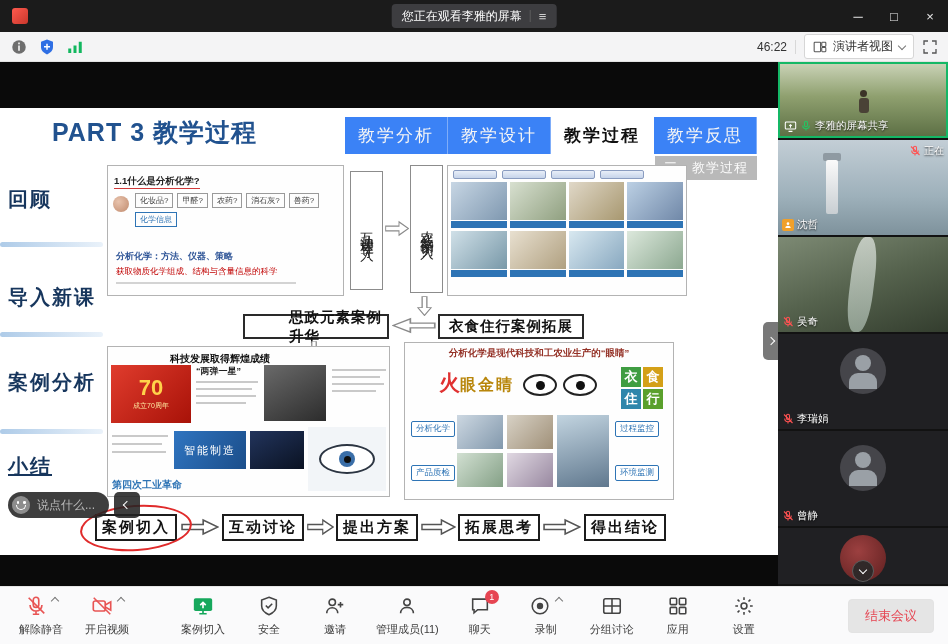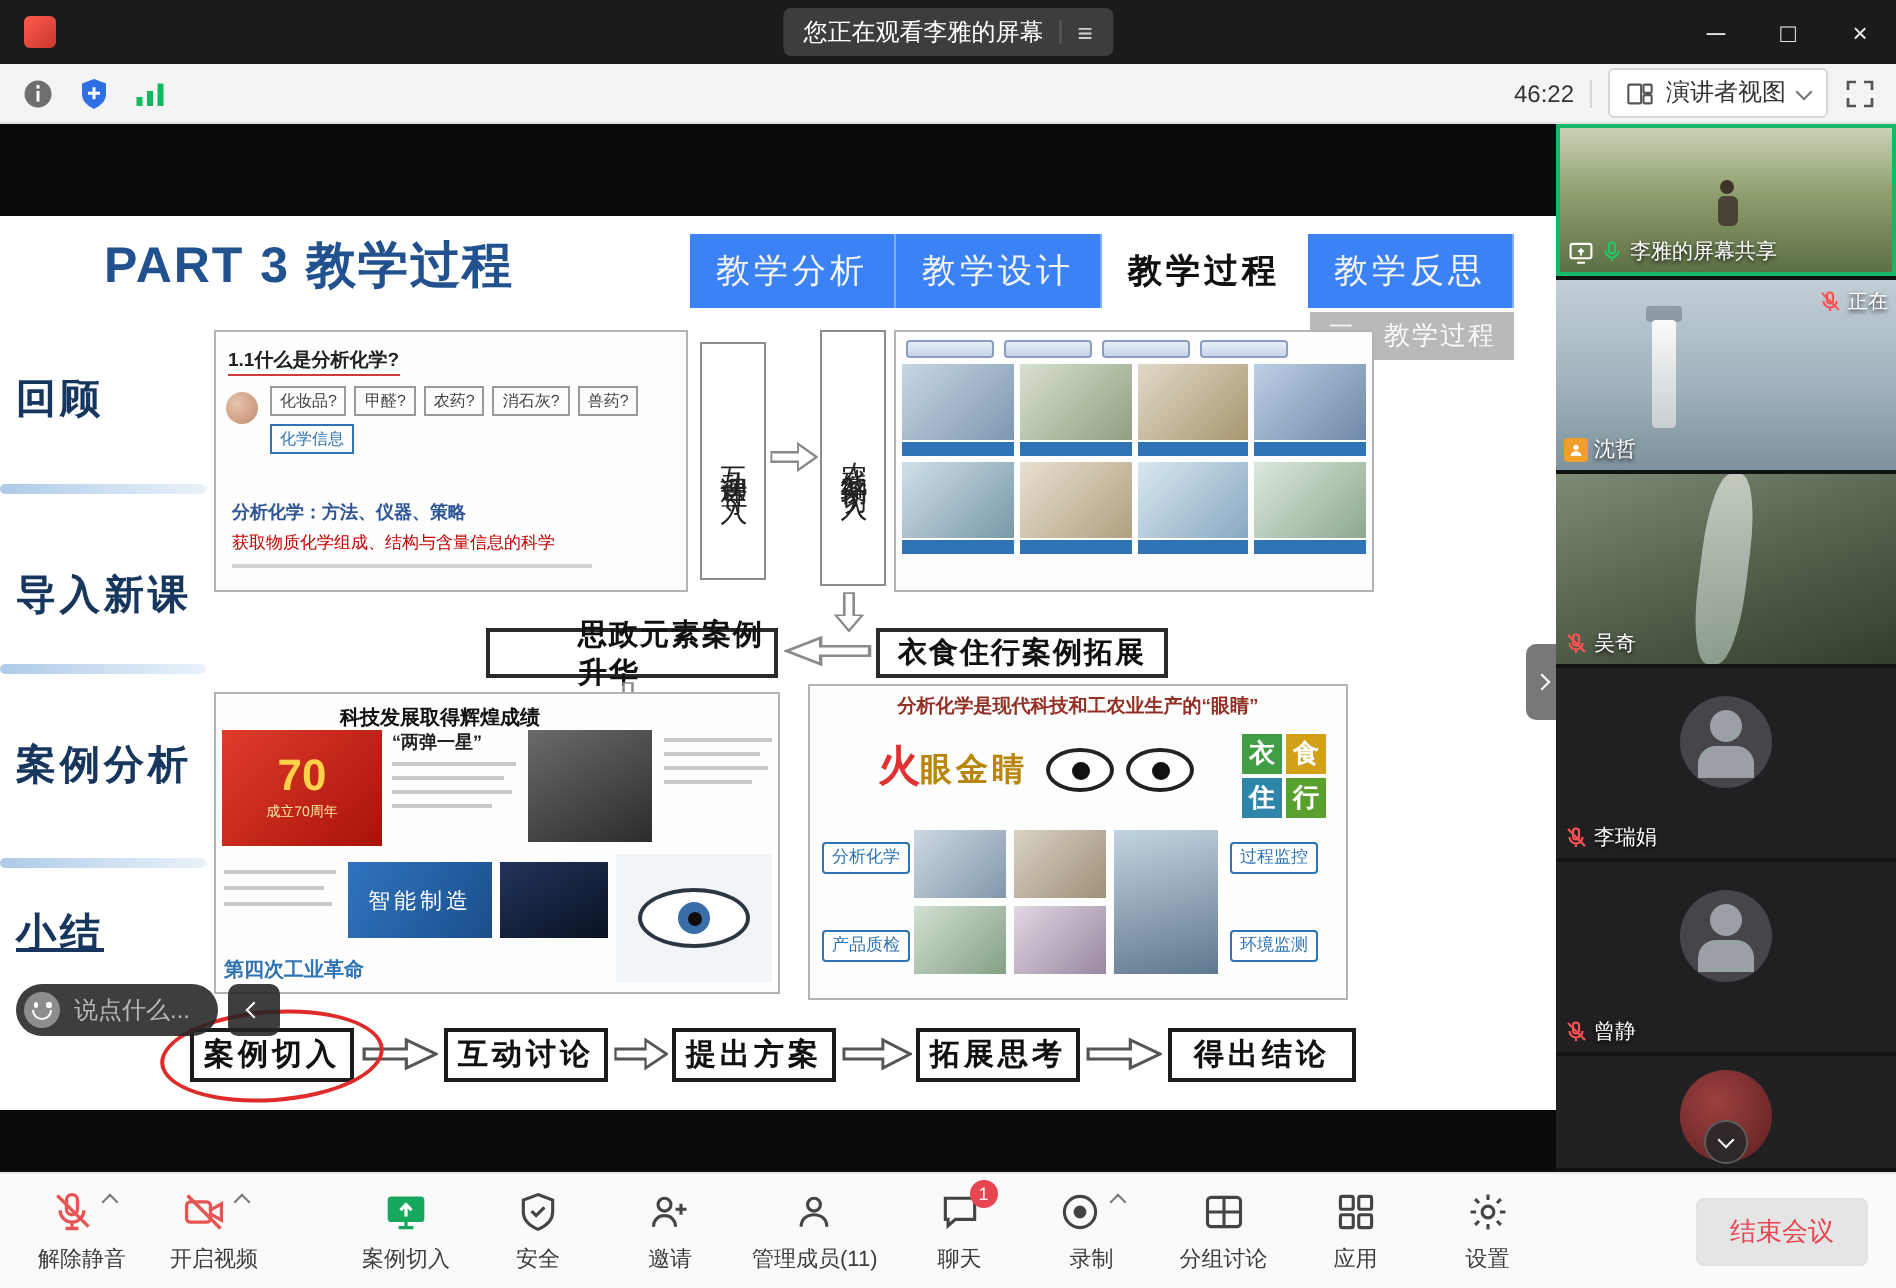--- a/index.html
+++ b/index.html
@@ -438,21 +438,21 @@
           <path d="M1 6.5 H21 V2 L35 9 L21 16 V11.5 H1 Z" fill="#fff" stroke="#555" stroke-width="1.5"></path>
         </svg>
         <div class="flow-box" style="left:336px;width:82px;">提出方案</div>
         <svg class="barrow" style="left:421px;top:410px;" width="35" height="18" viewBox="0 0 36 18" preserveAspectRatio="none">
           <path d="M1 6.5 H21 V2 L35 9 L21 16 V11.5 H1 Z" fill="#fff" stroke="#555" stroke-width="1.5"></path>
         </svg>
         <div class="flow-box" style="left:458px;width:82px;">拓展思考</div>
         <svg class="barrow" style="left:543px;top:410px;" width="38" height="18" viewBox="0 0 36 18" preserveAspectRatio="none">
           <path d="M1 6.5 H21 V2 L35 9 L21 16 V11.5 H1 Z" fill="#fff" stroke="#555" stroke-width="1.5"></path>
         </svg>
-        <div class="flow-box" style="left:584px;width:94px;">得出结论</div>
+        <div class="flow-box" style="left:584px;width:82px;">得出结论</div>
         <div class="red-ellipse"></div>
       </div>
 
       <div class="chat-overlay">
         <div class="chat-pill">
           <span class="emoji-btn">
               <i class="l"></i>
               <i class="r"></i>
               <b></b>
             </span>

